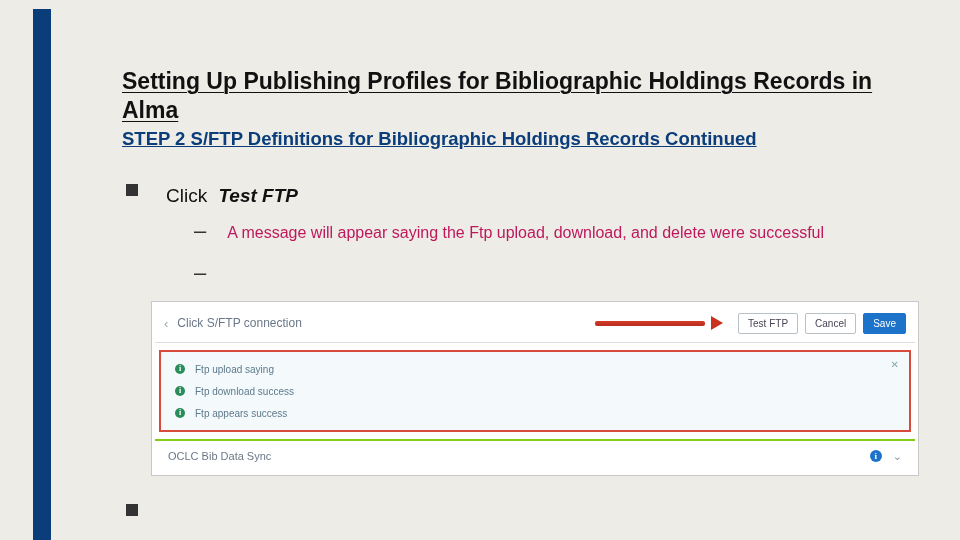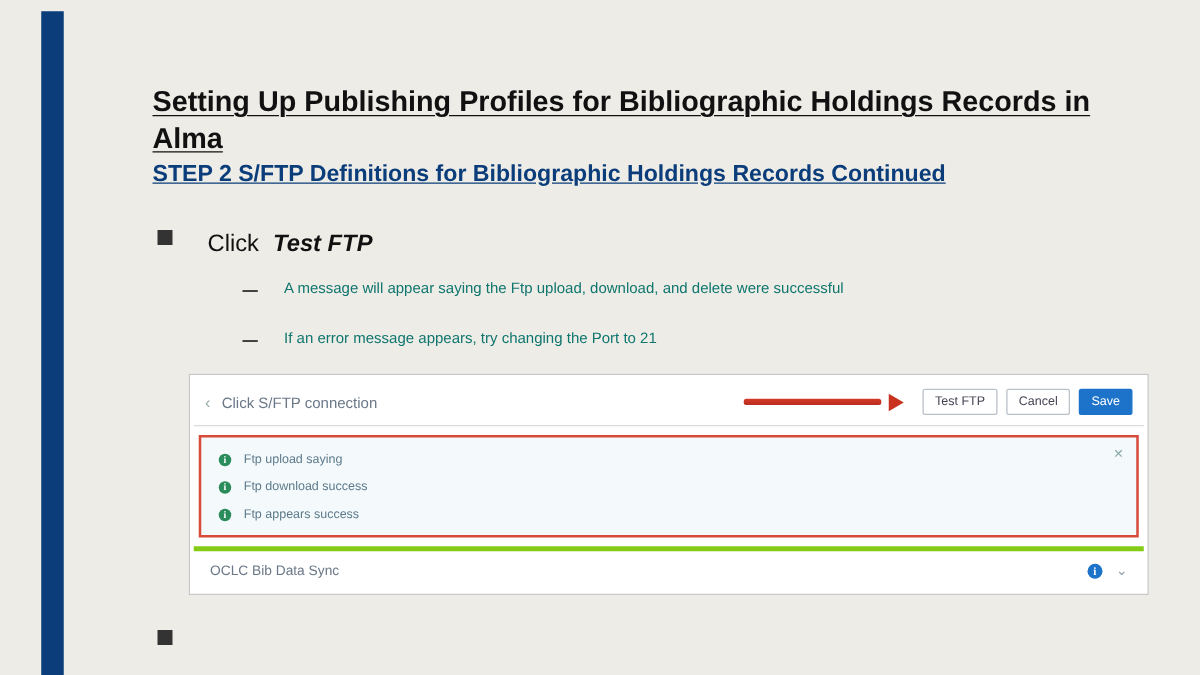--- a/index.html
+++ b/index.html
@@ -54,21 +54,21 @@
   .lvl1 .text { font-size: 19px; color: #111; line-height: 1.35; }
   .lvl2 { display: flex; margin: 8px 0 14px 72px; }
   .lvl2 .dash {
     font-size: 22px;
     color: #333;
     margin-right: 18px;
     line-height: 1;
     margin-top: 1px;
     flex-shrink: 0;
   }
-  .lvl2 .text { font-size: 12px; color: #0f766e; line-height: 1.35; }
+  .lvl2 .text { font-size: 16px; color: #be185d; line-height: 1.35; }
   .bi { font-weight: bold; font-style: italic; }
 
   .panel {
     margin: 10px 4px 24px 32px;
     border: 1px solid #c8c8c8;
     background: #fff;
     font-family: Arial, sans-serif;
   }
   .panel-header {
     display: flex;
@@ -146,21 +146,21 @@
     line-height: 10px;
     text-align: center;
     margin-right: 7px;
     font-weight: bold;
     font-family: Georgia, serif;
   }
   .panel-footer {
     display: flex;
     align-items: center;
     padding: 6px 10px;
-    border-top: 4px solid #84cc16;
+    border-top: 2px solid #84cc16;
     font-size: 11px;
     color: #6b7888;
   }
   .panel-footer .spacer { flex: 1; }
   .info-small {
     width: 12px; height: 12px;
     border-radius: 50%;
     background: #1d73c9;
     color: #fff;
     font-size: 9px;
@@ -192,21 +192,20 @@
     </div>
   </div>
 
   <div class="lvl2">
     <div class="dash">–</div>
     <div class="text">A message will appear saying the Ftp upload, download, and delete were successful</div>
   </div>
 
   <div class="lvl2">
     <div class="dash">–</div>
-    <div class="text">If an error message appears, try changing the Port to 21</div>
   </div>
 
   <div class="panel">
     <div class="panel-header">
       <span class="chev-back">‹</span>
       <span>Click S/FTP connection</span>
       <span class="spacer"></span>
       <span class="arrow">
         <span class="arrow-line"></span>
           <span class="arrow-head"></span>

